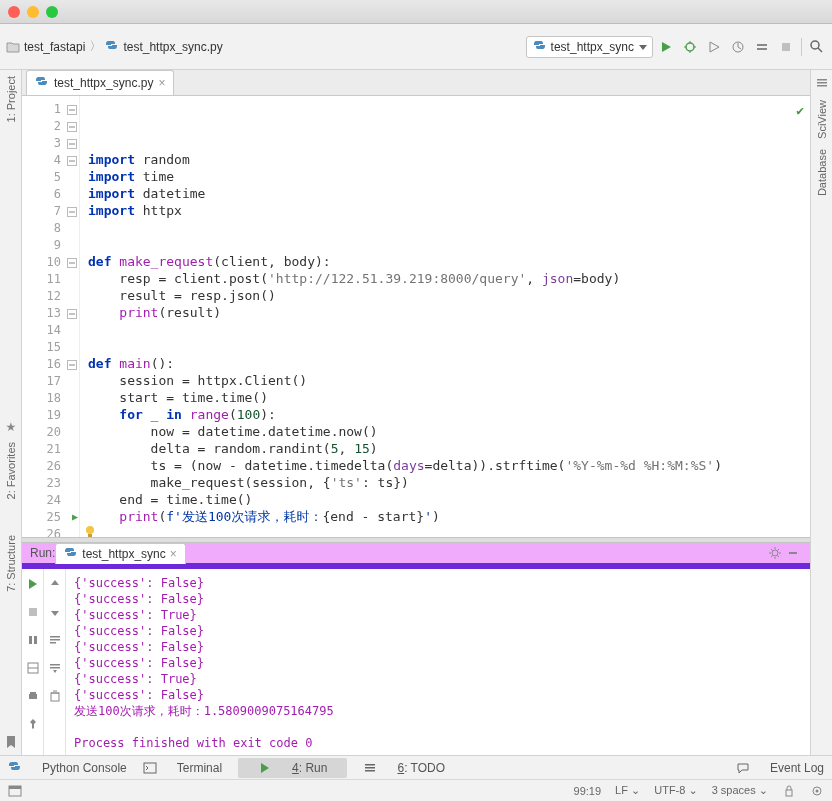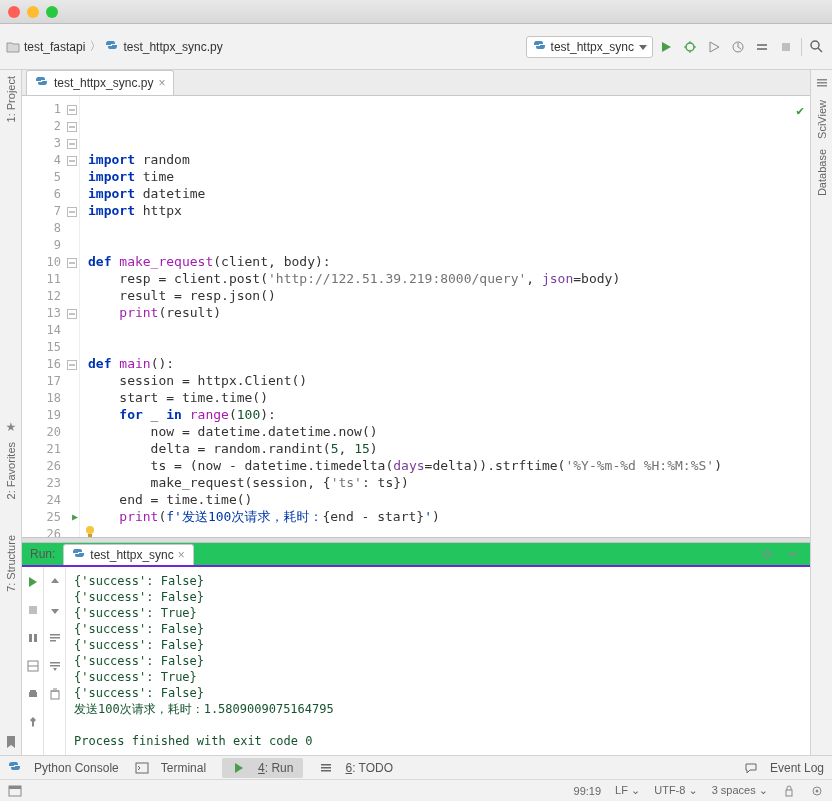--- a/index.html
+++ b/index.html
@@ -36,31 +36,31 @@
   .code-line{height:17px;}
   .kw{color:#0033b3;font-weight:600;}
   .fn{color:#a21caf;}
   .str{color:#737373;}
   .strblue{color:#0037a6;}
   .num{color:#14532d;}
   .param{color:#7a3e9d;}
   .check{position:absolute;top:6px;right:6px;color:#3c9a3c;font-size:13px;}
   .splitter{height:6px;background:#dedede;border-top:1px solid #c4c4c4;border-bottom:1px solid #c4c4c4;cursor:row-resize;}
   .run-panel{height:212px;display:flex;flex-direction:column;background:#fff;}
-  .run-head{height:26px;background:#22c55e;border-bottom:2px solid #6d28d9;display:flex;align-items:center;padding:0 8px;gap:8px;}
+  .run-head{height:26px;background:#f0abfc;border-bottom:6px solid #6d28d9;display:flex;align-items:center;padding:0 8px;gap:0;}
   .run-head .title{color:#555;}
   .run-tab{background:#fff;border:1px solid #c9c9c9;border-bottom:none;padding:3px 8px;display:flex;align-items:center;gap:4px;border-radius:3px 3px 0 0;}
   .run-head .spacer{flex:1;}
   .run-body{flex:1;display:flex;}
   .run-left{width:22px;border-right:1px solid #e3e3e3;display:flex;flex-direction:column;align-items:center;padding:6px 0;gap:10px;}
   .run-left2{width:22px;border-right:1px solid #e3e3e3;display:flex;flex-direction:column;align-items:center;padding:6px 0;gap:10px;}
-  .run-out{flex:1;padding:6px 8px;font-family:Menlo,Consolas,monospace;font-size:12px;line-height:16px;color:#14532d;white-space:pre;overflow:auto;}
+  .run-out{flex:1;padding:6px 8px;font-family:Menlo,Consolas,monospace;font-size:12px;line-height:16px;color:#a21caf;white-space:pre;overflow:auto;}
   .statusbar-tools{height:24px;background:#f2f2f2;border-top:1px solid #d2d2d2;display:flex;align-items:center;padding:0 8px;gap:16px;}
-  .statusbar-tools .item{display:flex;align-items:center;gap:12px;cursor:pointer;color:#555;font-size:12px;}
-  .statusbar-tools .item.active{background:#d6d6d6;padding:3px 10px;border-radius:2px;}
+  .statusbar-tools .item{display:flex;align-items:center;gap:20px;cursor:pointer;color:#555;font-size:12px;}
+  .statusbar-tools .item.active{background:#d6d6d6;padding:3px 20px;border-radius:2px;}
   .statusbar{height:22px;background:#f2f2f2;border-top:1px solid #d9d9d9;display:flex;align-items:center;padding:0 8px;gap:14px;font-size:11px;color:#666;}
   .statusbar .spacer{flex:1;}
   .ico{width:14px;height:14px;display:inline-flex;align-items:center;justify-content:center;}
 </style>
 </head>
 <body>
 
 <div class="titlebar">
   <div class="traffic">
     <div class="dot red"></div>

